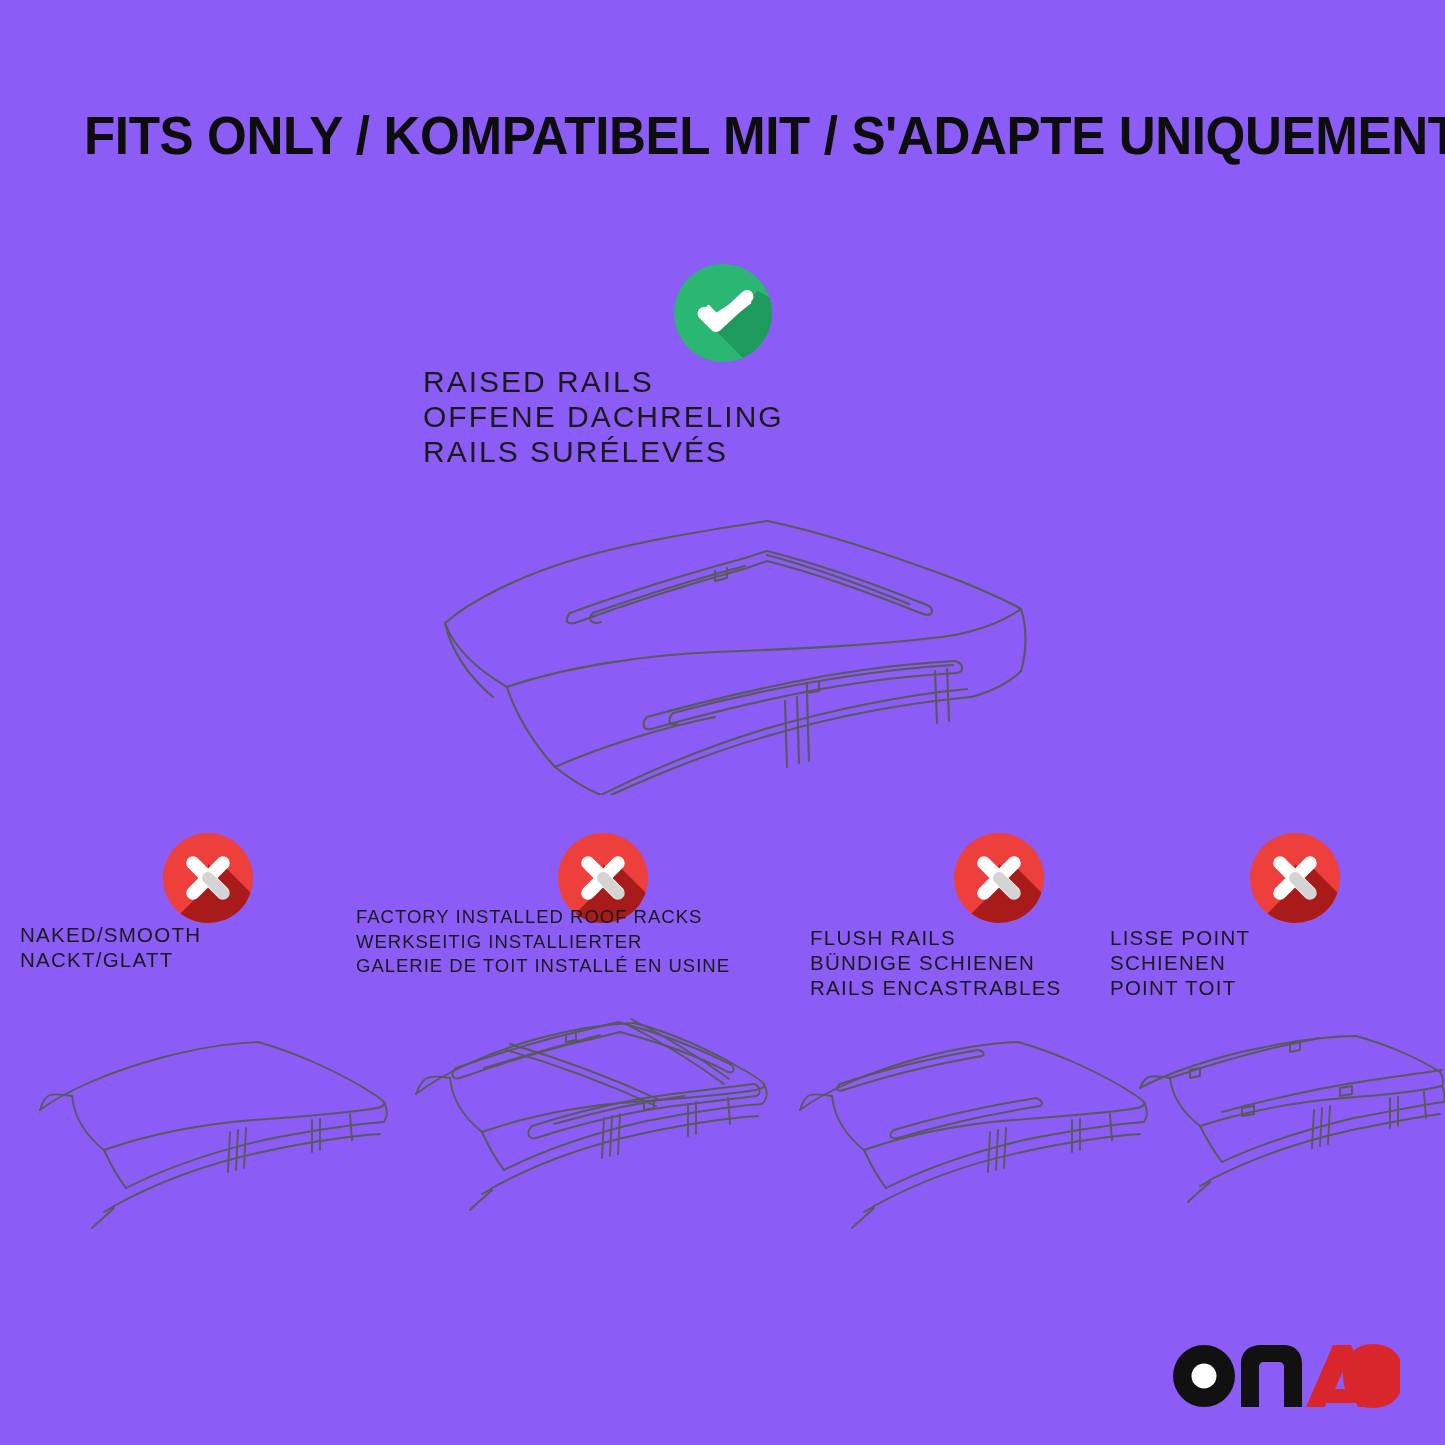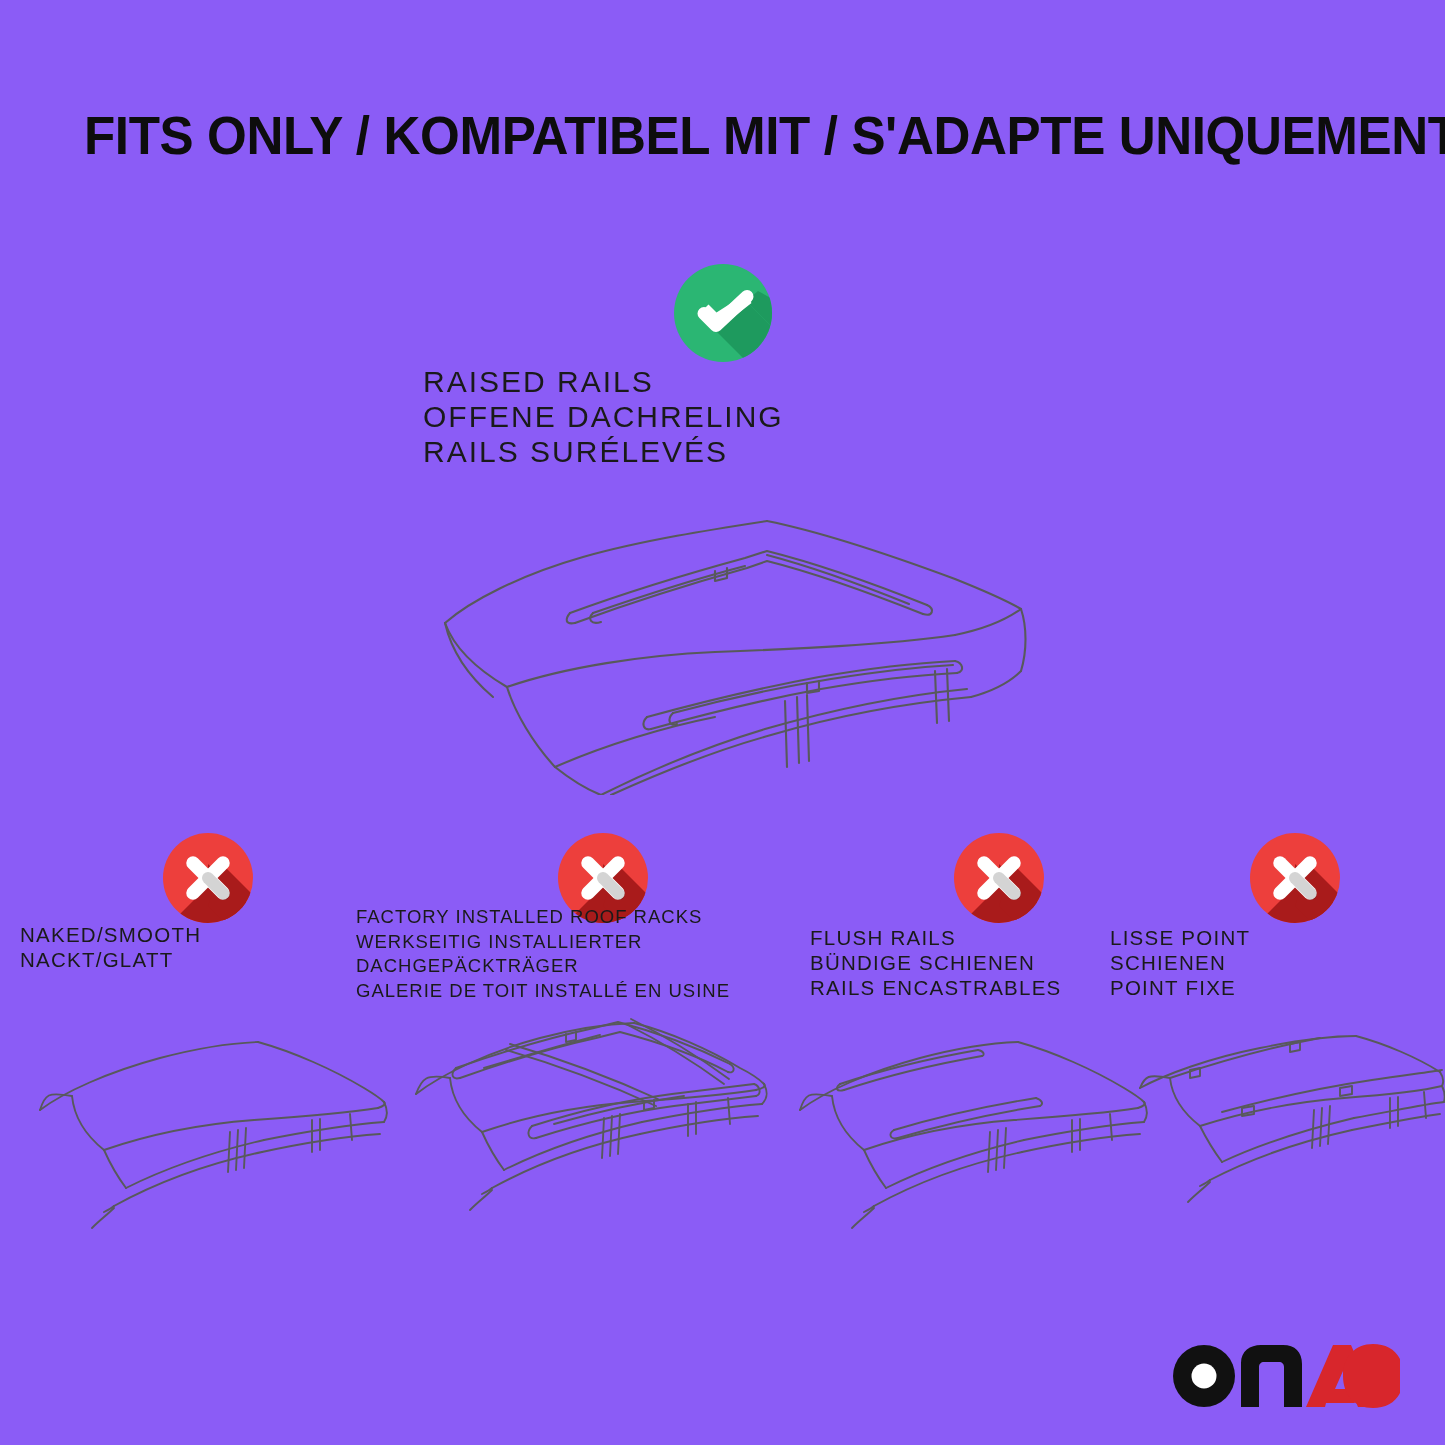--- a/index.html
+++ b/index.html
@@ -229,21 +229,20 @@
         <line x1="65" y1="35" x2="35" y2="65"></line>
       </g>
       <g clip-path="url(#clipRed2)" opacity="0.18">
         <line x1="50" y1="50" x2="66" y2="66" stroke="#111" stroke-width="12" stroke-linecap="round"></line>
       </g>
     </svg>
   </div>
   <div class="caption cap-small-2" style="left:356px;top:905px;width:470px;">
     <div>FACTORY INSTALLED ROOF RACKS</div>
     <div>WERKSEITIG INSTALLIERTER</div>
-    <div>DACHGEPÄCKTRÄGER</div>
     <div>GALERIE DE TOIT INSTALLÉ EN USINE</div>
   </div>
 
   <div class="car" style="left:404px;top:1002px;">
     <svg width="378" height="250" viewBox="0 0 378 250">
       <g fill="none" stroke="#58595B" stroke-width="1.9" stroke-linecap="round" stroke-linejoin="round">
 
         <path d="M12,92 C38,72 84,50 136,36 C170,27 204,22 230,21"></path>
         <path d="M230,21 C266,30 306,48 336,66 C348,72 356,78 360,82"></path>
         <path d="M12,92 C18,76 22,72 46,76"></path>
@@ -370,21 +369,21 @@
         <line x1="65" y1="35" x2="35" y2="65"></line>
       </g>
       <g clip-path="url(#clipRed4)" opacity="0.18">
         <line x1="50" y1="50" x2="66" y2="66" stroke="#111" stroke-width="12" stroke-linecap="round"></line>
       </g>
     </svg>
   </div>
   <div class="caption cap-small" style="left:1110px;top:925px;width:330px;">
     <div>LISSE POINT</div>
     <div>SCHIENEN</div>
-    <div>POINT FIXE</div>
+    <div>POINT TOIT</div>
   </div>
 
   <div class="car" style="left:1134px;top:1022px;">
     <svg width="311" height="230" viewBox="0 0 311 230">
       <g fill="none" stroke="#58595B" stroke-width="1.9" stroke-linecap="round" stroke-linejoin="round">
         <path d="M6,66 C32,52 76,36 126,26 C160,19 196,14 222,14"></path>
         <path d="M222,14 C252,22 284,36 306,50"></path>
         <path d="M6,66 C11,54 14,52 36,56"></path>
         <path d="M36,56 C38,74 48,90 66,104"></path>
         <path d="M66,104 C110,90 160,80 210,76 C262,72 292,68 308,64"></path>

